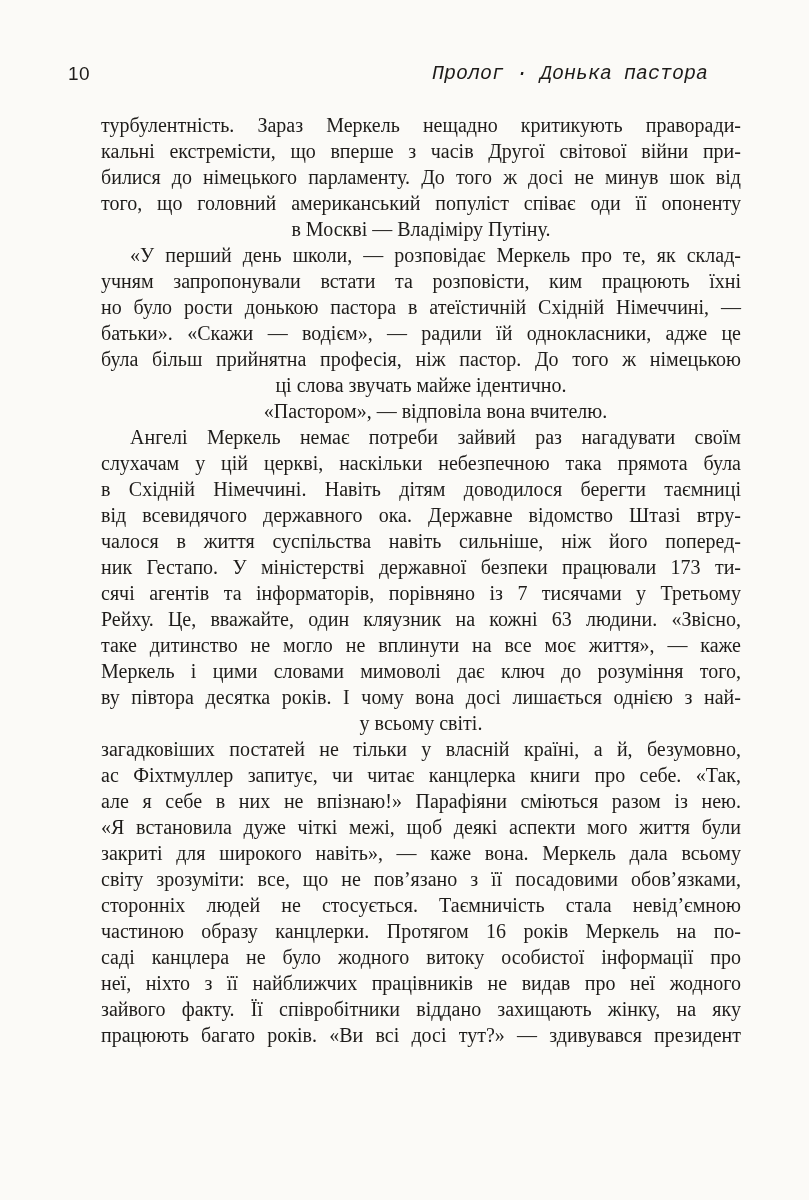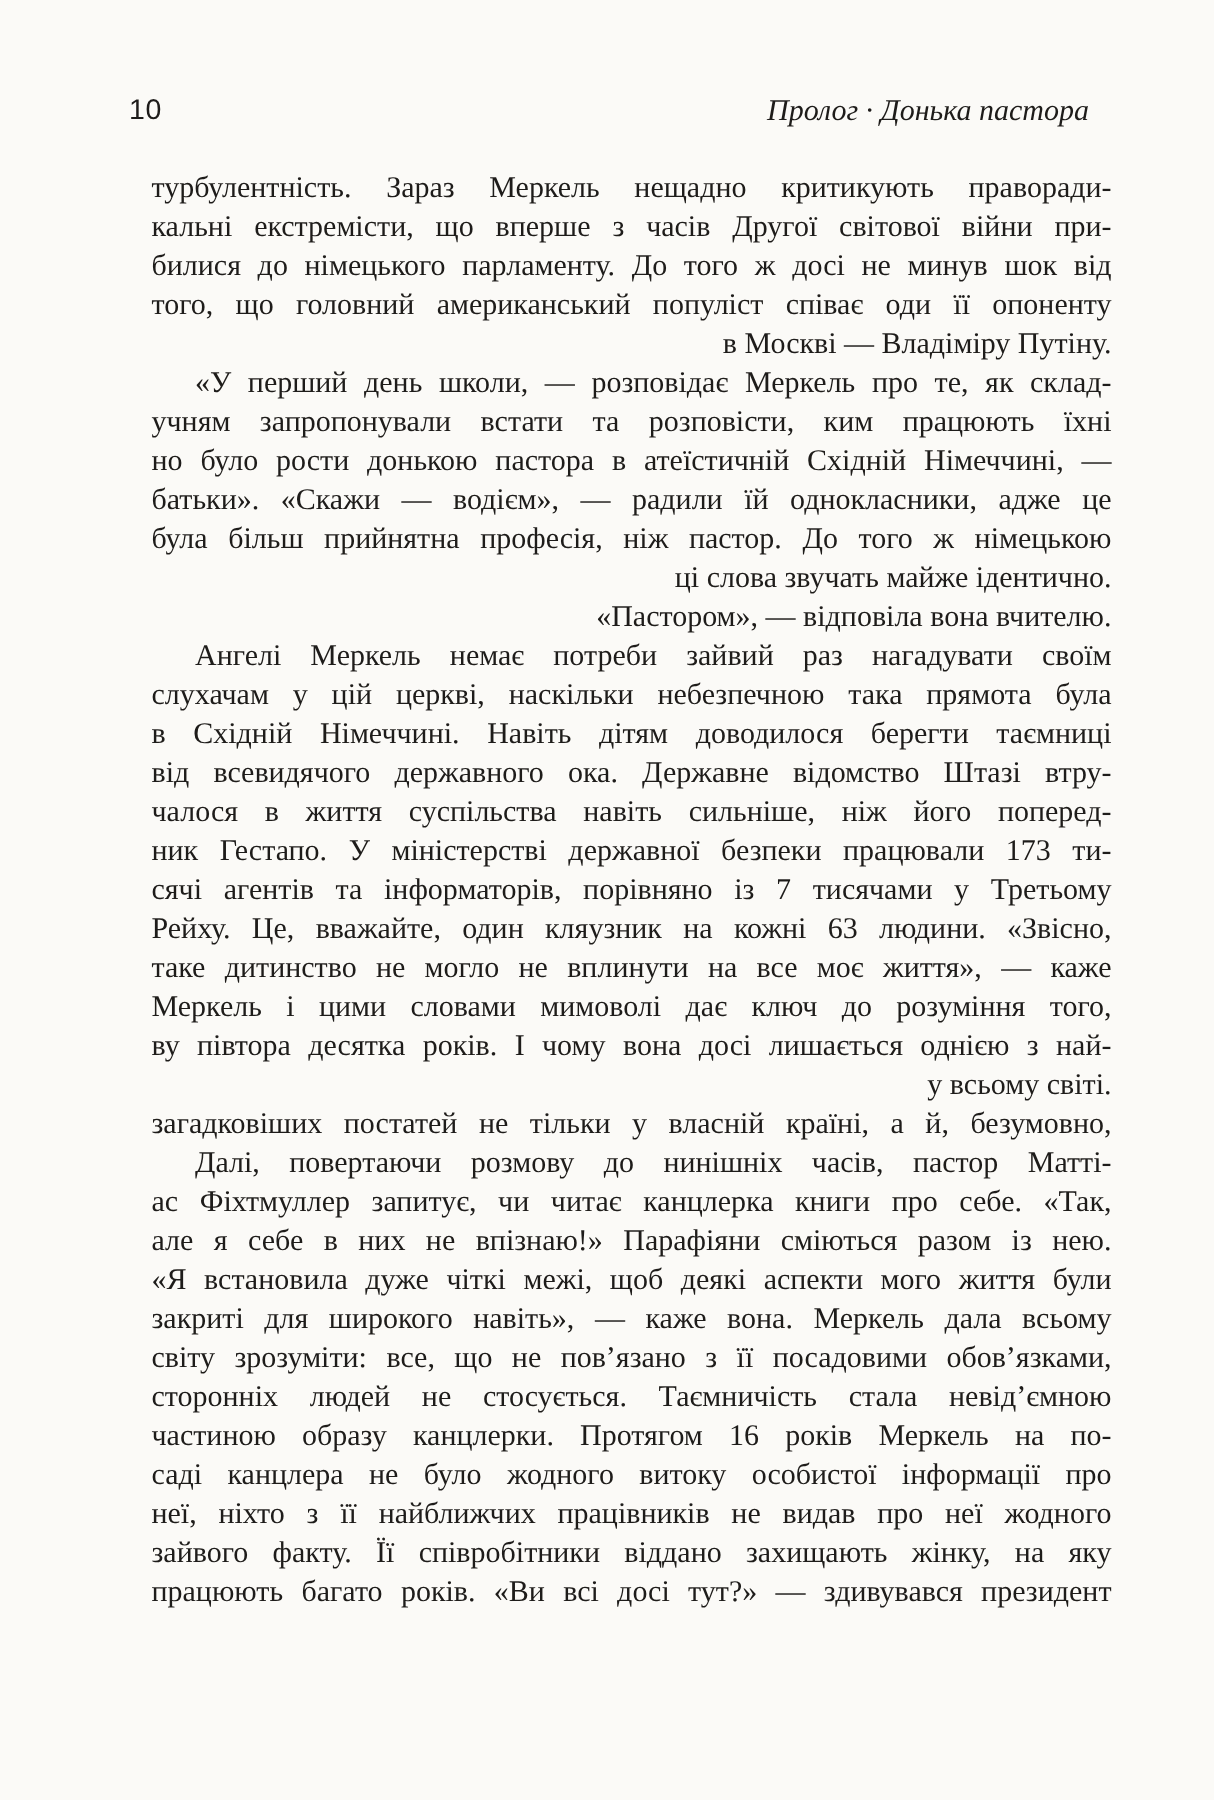--- a/index.html
+++ b/index.html
@@ -20,52 +20,52 @@
   }
   .page{
     position:relative;
     width:809px;
     height:1200px;
     background:var(--bg);
   }
   .page-header{
     position:absolute;
     top:64px;
-    left:86px;
+    left:68px;
     width:640px;
     display:flex;
     justify-content:space-between;
     align-items:flex-start;
   }
   .page-number{
     font-family:"Liberation Sans","DejaVu Sans",sans-serif;
     font-size:19px;
     line-height:20px;
     letter-spacing:0.5px;
   }
   .running-head{
-    font-family:Liberation Serif, serif;
+    font-family:Liberation Mono, monospace;
     font-style:italic;
     font-size:20px;
     line-height:20px;
   }
   .page-body{
     position:absolute;
     top:112px;
     left:101px;
     width:640px;
     font-size:20px;
     line-height:26px;
   }
   .paragraph{
     margin:0;
   }
   .line{
     width:640px;
-    text-align:right;
+    text-align:center;
   }
   .line.fill{
     text-align:justify;
     text-align-last:justify;
   }
   .line.indent{
     text-indent:29px;
   }
 </style>
 </head>
@@ -106,21 +106,20 @@
         <div class="line fill">ник Гестапо. У міністерстві державної безпеки працювали 173 ти-</div>
         <div class="line fill">сячі агентів та інформаторів, порівняно із 7 тисячами у Третьому</div>
         <div class="line fill">Рейху. Це, вважайте, один кляузник на кожні 63 людини. «Звісно,</div>
         <div class="line fill">таке дитинство не могло не вплинути на все моє життя», — каже</div>
         <div class="line fill">Меркель і цими словами мимоволі дає ключ до розуміння того,</div>
         <div class="line fill">ву півтора десятка років. І чому вона досі лишається однією з най-</div>
         <div class="line">у всьому світі.</div>
         <div class="line fill">загадковіших постатей не тільки у власній країні, а й, безумовно,</div>
       </div>
       <div class="paragraph">
-        <div class="line fill indent">Далі, повертаючи розмову до нинішніх часів, пастор Матті-</div>
         <div class="line fill">ас Фіхтмуллер запитує, чи читає канцлерка книги про себе. «Так,</div>
         <div class="line fill">але я себе в них не впізнаю!» Парафіяни сміються разом із нею.</div>
         <div class="line fill">«Я встановила дуже чіткі межі, щоб деякі аспекти мого життя були</div>
         <div class="line fill">закриті для широкого навіть», — каже вона. Меркель дала всьому</div>
         <div class="line fill">світу зрозуміти: все, що не пов’язано з її посадовими обов’язками,</div>
         <div class="line fill">сторонніх людей не стосується. Таємничість стала невід’ємною</div>
         <div class="line fill">частиною образу канцлерки. Протягом 16 років Меркель на по-</div>
         <div class="line fill">саді канцлера не було жодного витоку особистої інформації про</div>
         <div class="line fill">неї, ніхто з її найближчих працівників не видав про неї жодного</div>
         <div class="line fill">зайвого факту. Її співробітники віддано захищають жінку, на яку</div>

